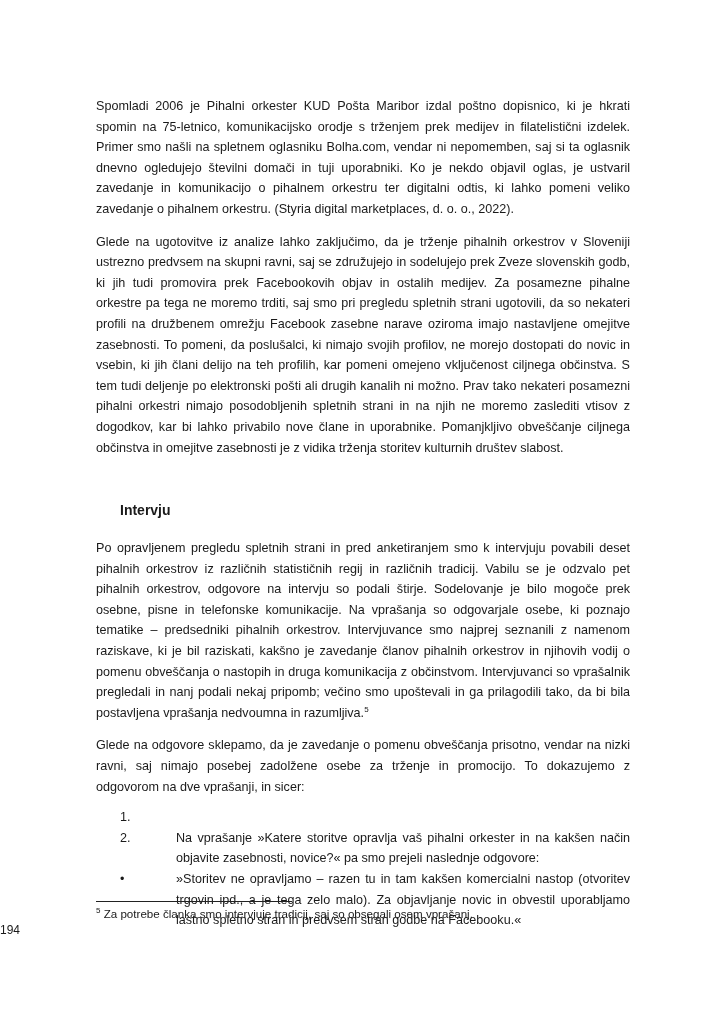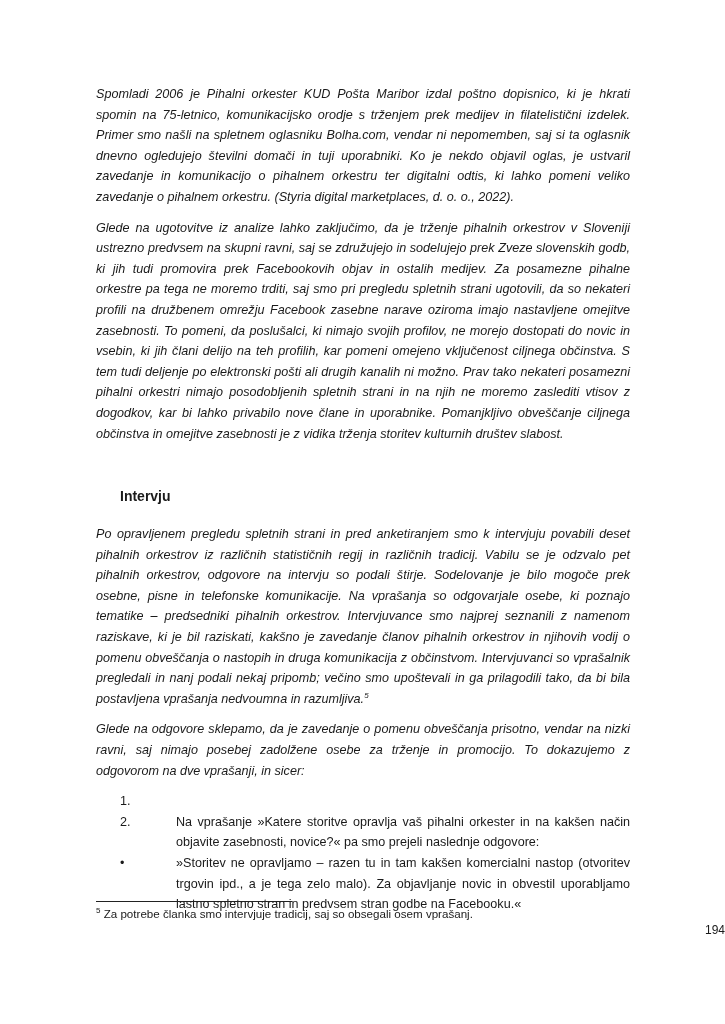--- a/index.html
+++ b/index.html
@@ -1,28 +1,28 @@
 <!DOCTYPE html>
 <html><head>
 <meta charset="utf-8">
 <style>
   html, body { margin: 0; padding: 0; background: #ffffff; }
   body { width: 725px; height: 1024px; position: relative; overflow: hidden;
          font-family: "Liberation Sans", sans-serif; color: #1a1a1a; }
   .page { position: absolute; left: 96px; top: 84px; width: 534px; }
-  p.body { margin: 0 0 10px 0; font-size: 12.6px; line-height: 20.6px; text-align: justify; font-style: italic; }
+  p.body { margin: 12px 0 10px 0; font-size: 12.6px; line-height: 20.6px; text-align: justify; }
   .heading { font-size: 14px; font-weight: bold; margin: 42px 0 18px 24px; line-height: 20px; }
   .list { margin: 8px 0 0 0; padding: 0; }
   .li { display: flex; font-size: 12.6px; line-height: 20.6px; }
   .li .marker { width: 56px; flex: 0 0 56px; padding-left: 24px; box-sizing: content-box; }
   .li .txt { flex: 1; text-align: justify; }
   sup { font-size: 8px; line-height: 0; vertical-align: super; }
   .fn-rule { position: absolute; left: 96px; top: 901px; width: 196px; height: 0; border-top: 1px solid #222; }
   .footnote { position: absolute; left: 96px; top: 907px; font-size: 11.6px; line-height: 14px; }
-  .pagenum { position: absolute; left: 0; width: 725px; top: 923px; text-align: right; font-size: 12px; line-height: 14px; }
+  .pagenum { position: absolute; left: 0; width: 725px; top: 923px; text-align: left; font-size: 12px; line-height: 14px; }
 </style>
 </head>
 <body>
 
 <div class="page">
   <p class="body">Spomladi 2006 je Pihalni orkester KUD Pošta Maribor izdal poštno dopisnico, ki je hkrati spomin na 75-letnico, komunikacijsko orodje s trženjem prek medijev in filatelistični izdelek. Primer smo našli na spletnem oglasniku Bolha.com, vendar ni nepomemben, saj si ta oglasnik dnevno ogledujejo številni domači in tuji uporabniki. Ko je nekdo objavil oglas, je ustvaril zavedanje in komunikacijo o pihalnem orkestru ter digitalni odtis, ki lahko pomeni veliko zavedanje o pihalnem orkestru. (Styria digital marketplaces, d. o. o., 2022).</p>
   <p class="body">Glede na ugotovitve iz analize lahko zaključimo, da je trženje pihalnih orkestrov v Sloveniji ustrezno predvsem na skupni ravni, saj se združujejo in sodelujejo prek Zveze slovenskih godb, ki jih tudi promovira prek Facebookovih objav in ostalih medijev. Za posamezne pihalne orkestre pa tega ne moremo trditi, saj smo pri pregledu spletnih strani ugotovili, da so nekateri profili na družbenem omrežju Facebook zasebne narave oziroma imajo nastavljene omejitve zasebnosti. To pomeni, da poslušalci, ki nimajo svojih profilov, ne morejo dostopati do novic in vsebin, ki jih člani delijo na teh profilih, kar pomeni omejeno vključenost ciljnega občinstva. S tem tudi deljenje po elektronski pošti ali drugih kanalih ni možno. Prav tako nekateri posamezni pihalni orkestri nimajo posodobljenih spletnih strani in na njih ne moremo zaslediti vtisov z dogodkov, kar bi lahko privabilo nove člane in uporabnike. Pomanjkljivo obveščanje ciljnega občinstva in omejitve zasebnosti je z vidika trženja storitev kulturnih društev slabost.</p>
 
   <div class="heading">Intervju</div>
 

